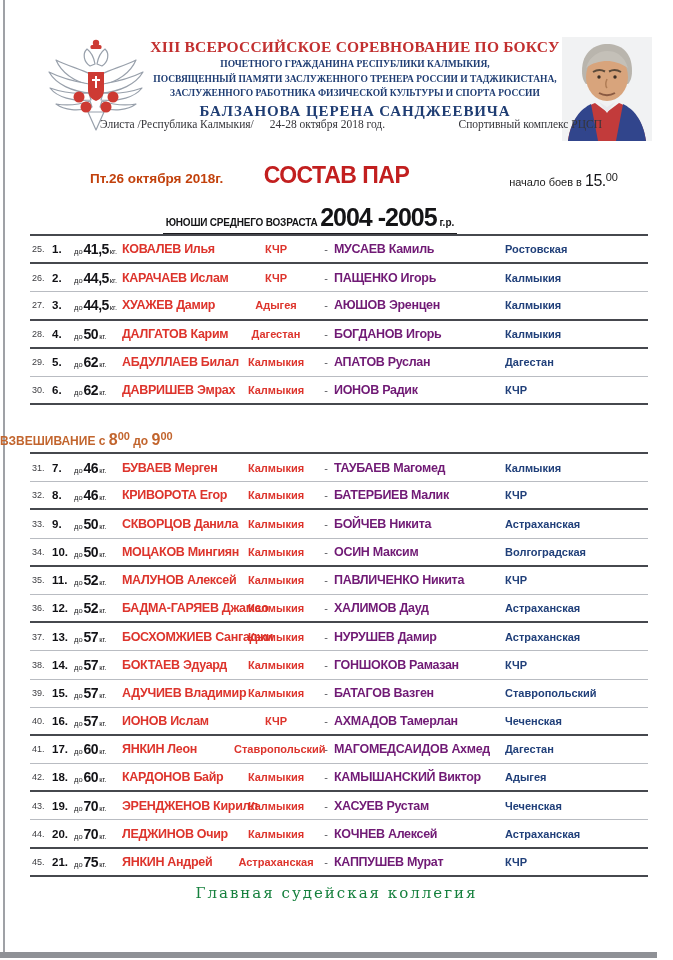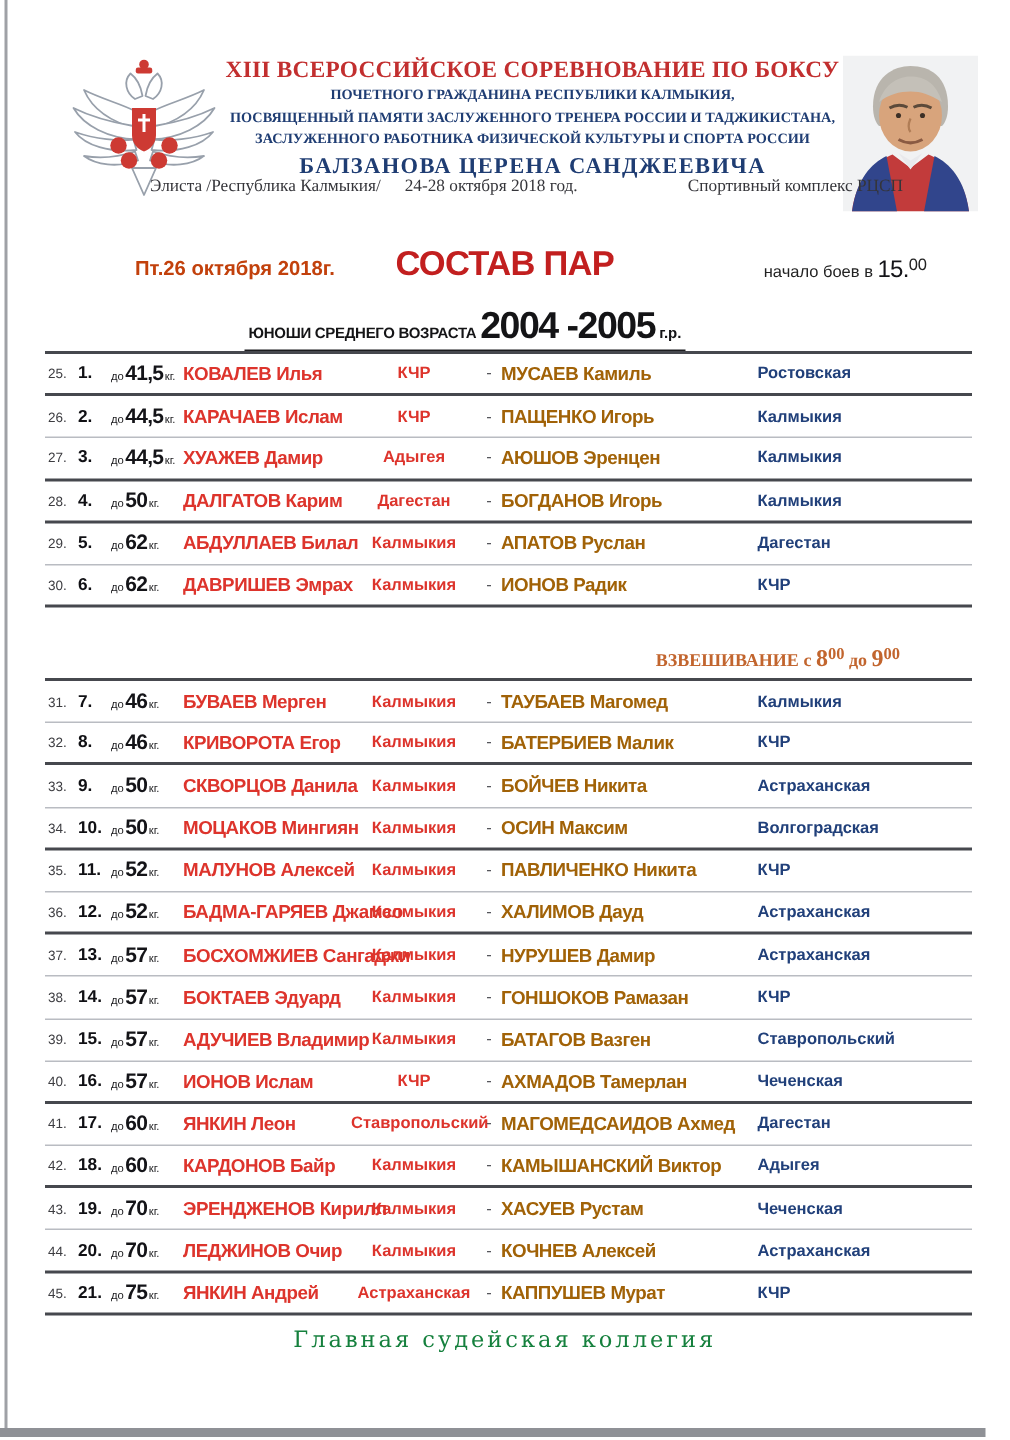--- a/index.html
+++ b/index.html
@@ -29,39 +29,39 @@
   .sched-time .hour{font-size:16px;letter-spacing:-.5px;color:#141418;}
   .sched-time sup,.weighin sup{font-size:11px;}
 
   
   .sec{position:absolute;left:0;width:620px;text-align:center;}
   .sec1{top:203px;} .sec2{top:404px;}
   .sec-inner{display:inline-block;border-bottom:2px solid #1d1d20;padding:0 3px 1px 3px;white-space:nowrap;}
   .sec-age{font-size:10px;font-weight:bold;color:#141416;letter-spacing:-.2px;}
   .sec-years{font-size:25px;font-weight:bold;color:#141416;letter-spacing:-1px;}
   .sec-suffix{font-size:10px;font-weight:bold;color:#141416;}
-  .weighin{position:absolute;top:430px;left:0;width:600px;text-align:right;color:#c2652e;
-           font-weight:bold;font-size:12px;font-family:Liberation Serif, serif;}
+  .weighin{position:absolute;top:430px;left:0;width:600px;text-align:left;color:#c2652e;
+           font-weight:bold;font-size:12px;}
   .weighin .big{font-size:16px;}
 
   
   .pairs{position:absolute;left:30px;width:618px;border-top:2px solid #46484e;}
   .table1{top:234px;} .table2{top:452px;}
   .row{display:grid;grid-template-columns:22px 22px 48px 112px 84px 16px 164px 1fr;
        align-items:center;height:28.2px;box-sizing:border-box;border-bottom:1px solid #b9bcc2;}
   .row.thick{border-bottom:2px solid #46484e;}
   .c-num{font-size:9px;color:#3c3c40;padding-left:2px;}
   .c-pair{font-size:11.5px;font-weight:bold;color:#101014;}
   .c-weight{white-space:nowrap;}
   .wsm{font-size:7.5px;color:#1b1b1e;}
   .wnum{font-size:14px;font-weight:bold;letter-spacing:-.5px;color:#141418;margin:0 1px;}
   .c-rname{color:#dd342c;font-weight:bold;font-size:12.5px;letter-spacing:-.3px;white-space:nowrap;}
   .c-rreg{color:#dd342c;font-weight:bold;font-size:11px;text-align:center;white-space:nowrap;}
   .c-dash{color:#55565c;font-size:11px;text-align:center;}
-  .c-bname{color:#a16207;font-weight:bold;font-size:12.5px;letter-spacing:-.3px;white-space:nowrap;}
+  .c-bname{color:#701a75;font-weight:bold;font-size:12.5px;letter-spacing:-.3px;white-space:nowrap;}
   .c-breg{color:#21407a;font-weight:bold;font-size:11px;padding-left:7px;white-space:nowrap;}
 
   .footer{position:absolute;top:884px;left:0;width:673px;text-align:center;
           font-family:"DejaVu Serif",serif;font-size:15px;
           letter-spacing:2px;color:#15803d;}
 </style>
 </head>
 <body>
 
 <div class="page">

